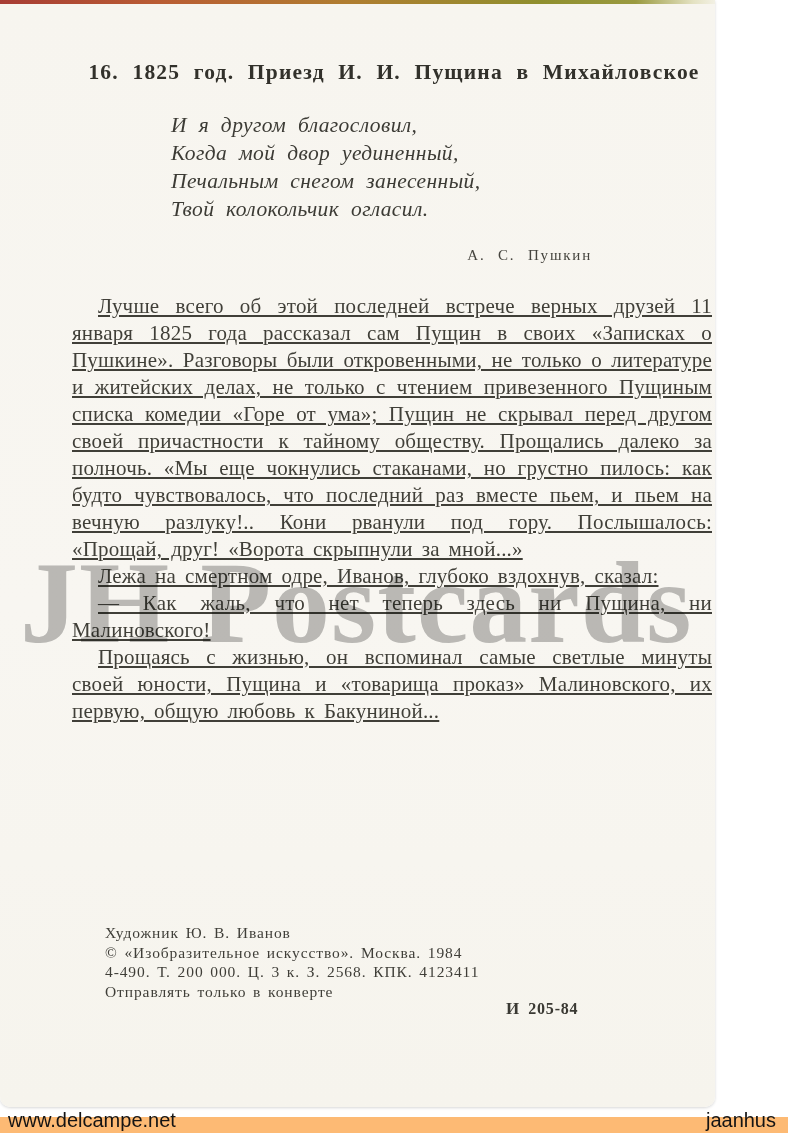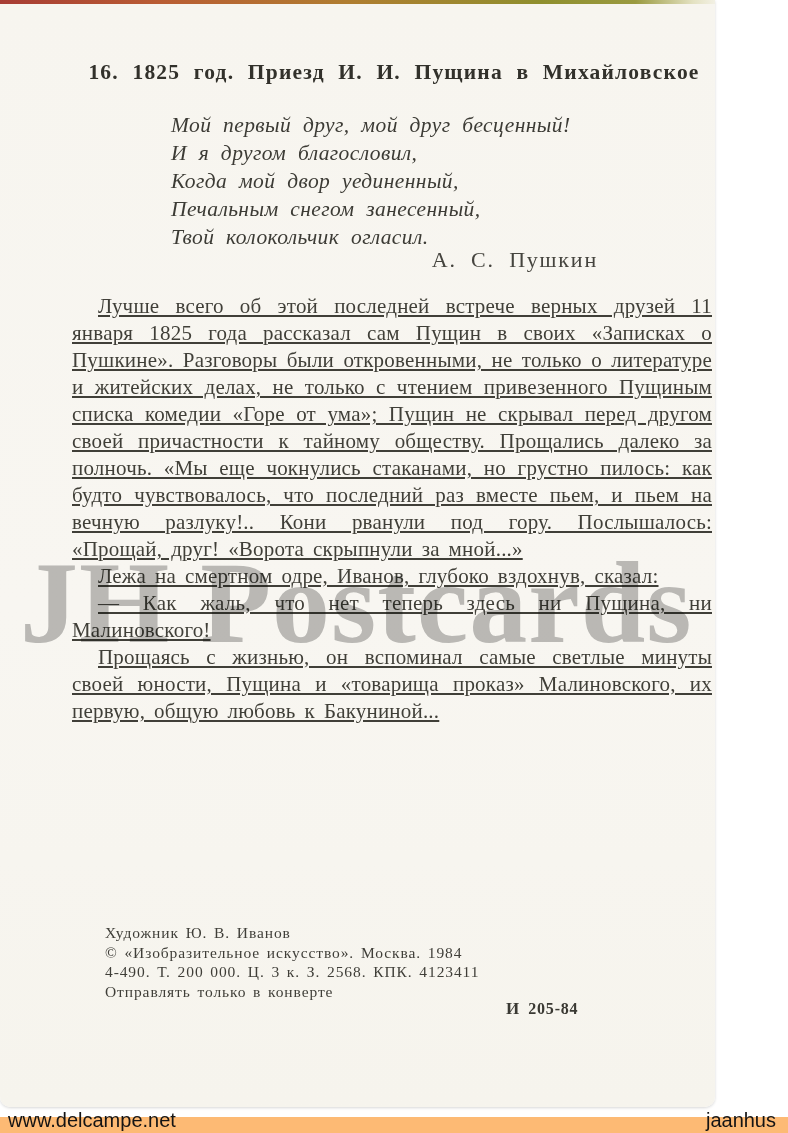--- a/index.html
+++ b/index.html
@@ -49,24 +49,24 @@
     font-style: italic;
     font-size: 21.5px;
     line-height: 28px;
     word-spacing: 6px;
     letter-spacing: 0.4px;
     color: #3c3b35;
   }
   .poem div { white-space: nowrap; }
   .attribution {
     position: absolute;
-    top: 247px; left: 6px;
+    top: 247px; left: 0;
     width: 592px;
     text-align: right;
-    font-size: 22px;
+    font-size: 15px;
     letter-spacing: 1.8px;
     word-spacing: 7px;
     color: #45443e;
   }
   .body-text {
     position: absolute;
     top: 293px; left: 72px;
     width: 640px;
     font-size: 21px;
     line-height: 27px;
@@ -141,21 +141,20 @@
 
 <div class="page">
 
   <div class="card">
 
     <div class="front-edge-strip"></div>
 
     <div class="title">16. 1825 год. Приезд И. И. Пущина в Михайловское</div>
 
     <div class="poem">
-      <div>Мой первый друг, мой друг бесценный!</div>
       <div>И я другом благословил,</div>
       <div>Когда мой двор уединенный,</div>
       <div>Печальным снегом занесенный,</div>
       <div>Твой колокольчик огласил.</div>
     </div>
 
     <div class="attribution">А. С. Пушкин</div>
 
     <div class="body-text">
       <p>Лучше всего об этой последней встрече верных друзей 11 января 1825 года рассказал сам Пущин в своих «Записках о Пушкине». Разговоры были откровенными, не только о литературе и житейских делах, не только с чтением привезенного Пущиным списка комедии «Горе от ума»; Пущин не скрывал перед другом своей причастности к тайному обществу. Прощались далеко за полночь. «Мы еще чокнулись стаканами, но грустно пилось: как будто чувствовалось, что последний раз вместе пьем, и пьем на вечную разлуку!.. Кони рванули под гору. Послышалось: «Прощай, друг! «Ворота скрыпнули за мной...»</p>

